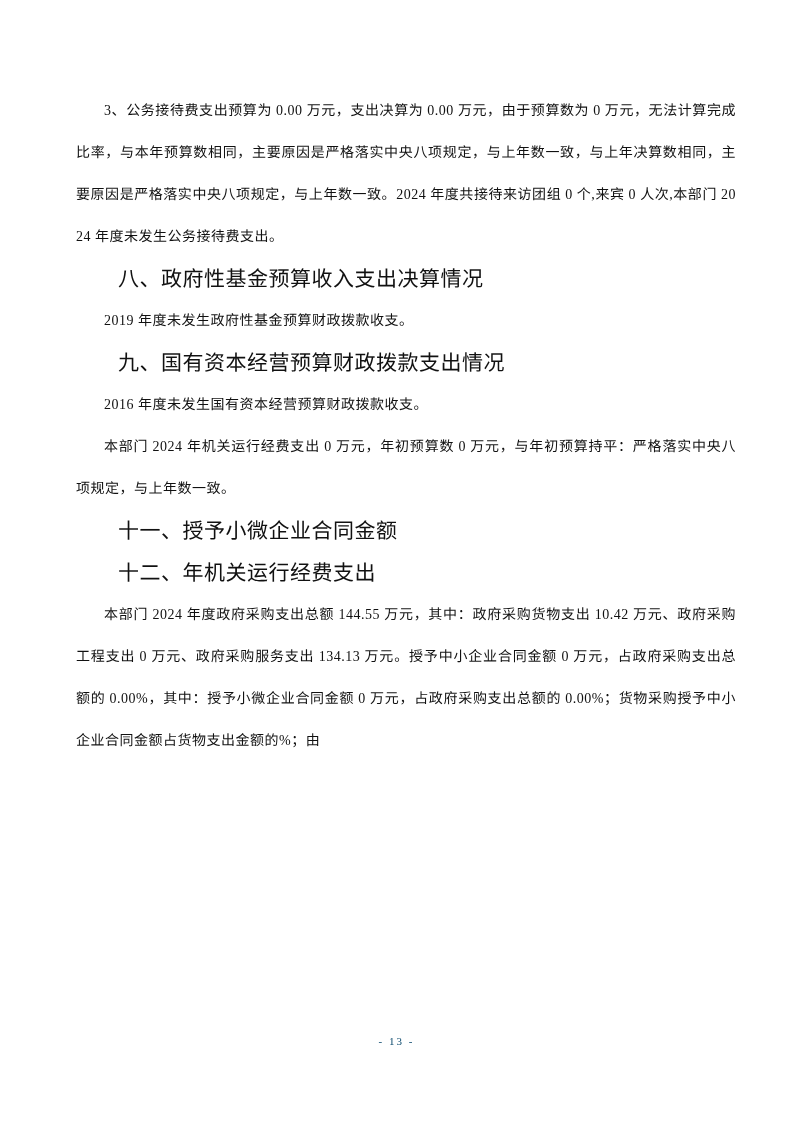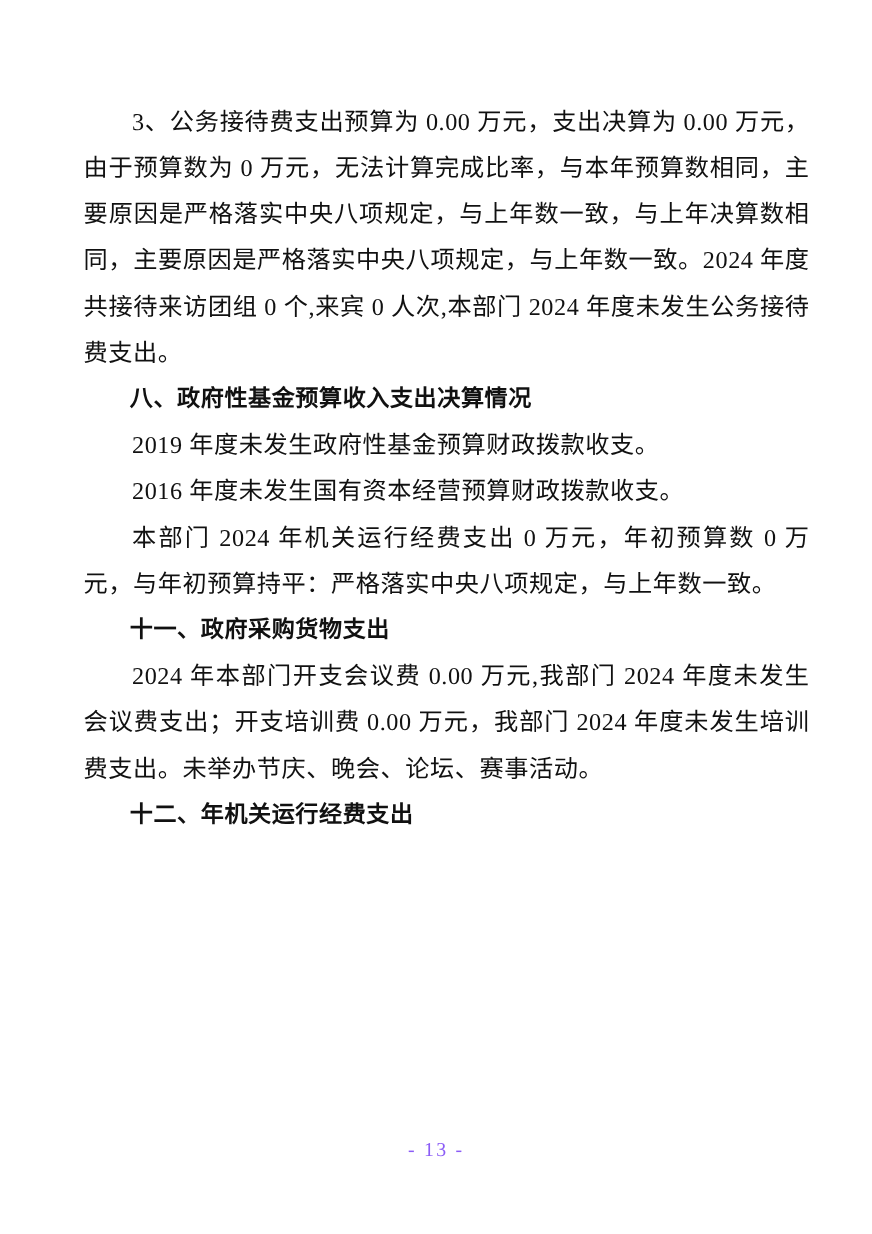--- a/index.html
+++ b/index.html
@@ -17,57 +17,58 @@
     overflow: hidden;
     font-family: "Liberation Serif", "DejaVu Serif", serif;
   }
   .content {
     position: absolute;
     top: 90px;
     left: 76px;
     right: 57px;
   }
   .para {
-    font-size: 22px;
+    font-size: 14px;
     line-height: 42px;
     text-align: justify;
     text-indent: 2em;
     letter-spacing: 0.5px;
     margin: 0;
     word-break: break-all;
   }
   .heading {
     font-size: 21px;
     line-height: 42px;
-    font-weight: bold;
+    font-weight: normal;
     font-family: "Liberation Sans", "DejaVu Sans", sans-serif;
     text-indent: 2em;
     letter-spacing: 0.5px;
     margin: 0;
   }
   .footer {
     position: absolute;
     left: 0;
     right: 0;
     top: 1035px;
     text-align: center;
-    font-size: 18px;
+    font-size: 11px;
     letter-spacing: 2px;
-    color: #8b5cf6;
+    color: #0c4a6e;
     font-family: "Liberation Serif", "DejaVu Serif", serif;
   }
 </style>
 </head>
 <body>
 
 <div class="page">
   <div class="content">
       <div class="para">3、公务接待费支出预算为 0.00 万元，支出决算为 0.00 万元，由于预算数为 0 万元，无法计算完成比率，与本年预算数相同，主要原因是严格落实中央八项规定，与上年数一致，与上年决算数相同，主要原因是严格落实中央八项规定，与上年数一致。2024 年度共接待来访团组 0 个,来宾 0 人次,本部门 2024 年度未发生公务接待费支出。</div>
       <div class="heading">八、政府性基金预算收入支出决算情况</div>
       <div class="para">2019 年度未发生政府性基金预算财政拨款收支。</div>
+      <div class="heading">九、国有资本经营预算财政拨款支出情况</div>
       <div class="para">2016 年度未发生国有资本经营预算财政拨款收支。</div>
       <div class="para">本部门 2024 年机关运行经费支出 0 万元，年初预算数 0 万元，与年初预算持平：严格落实中央八项规定，与上年数一致。</div>
-      <div class="heading">十一、政府采购货物支出</div>
-      <div class="para">2024 年本部门开支会议费 0.00 万元,我部门 2024 年度未发生会议费支出；开支培训费 0.00 万元，我部门 2024 年度未发生培训费支出。未举办节庆、晚会、论坛、赛事活动。</div>
+      <div class="heading">十一、授予小微企业合同金额</div>
       <div class="heading">十二、年机关运行经费支出</div>
+      <div class="para">本部门 2024 年度政府采购支出总额 144.55 万元，其中：政府采购货物支出 10.42 万元、政府采购工程支出 0 万元、政府采购服务支出 134.13 万元。授予中小企业合同金额 0 万元，占政府采购支出总额的 0.00%，其中：授予小微企业合同金额 0 万元，占政府采购支出总额的 0.00%；货物采购授予中小企业合同金额占货物支出金额的%；由</div>
     </div>
   <div class="footer">- 13 -</div>
 </div>
 
 </body></html>

